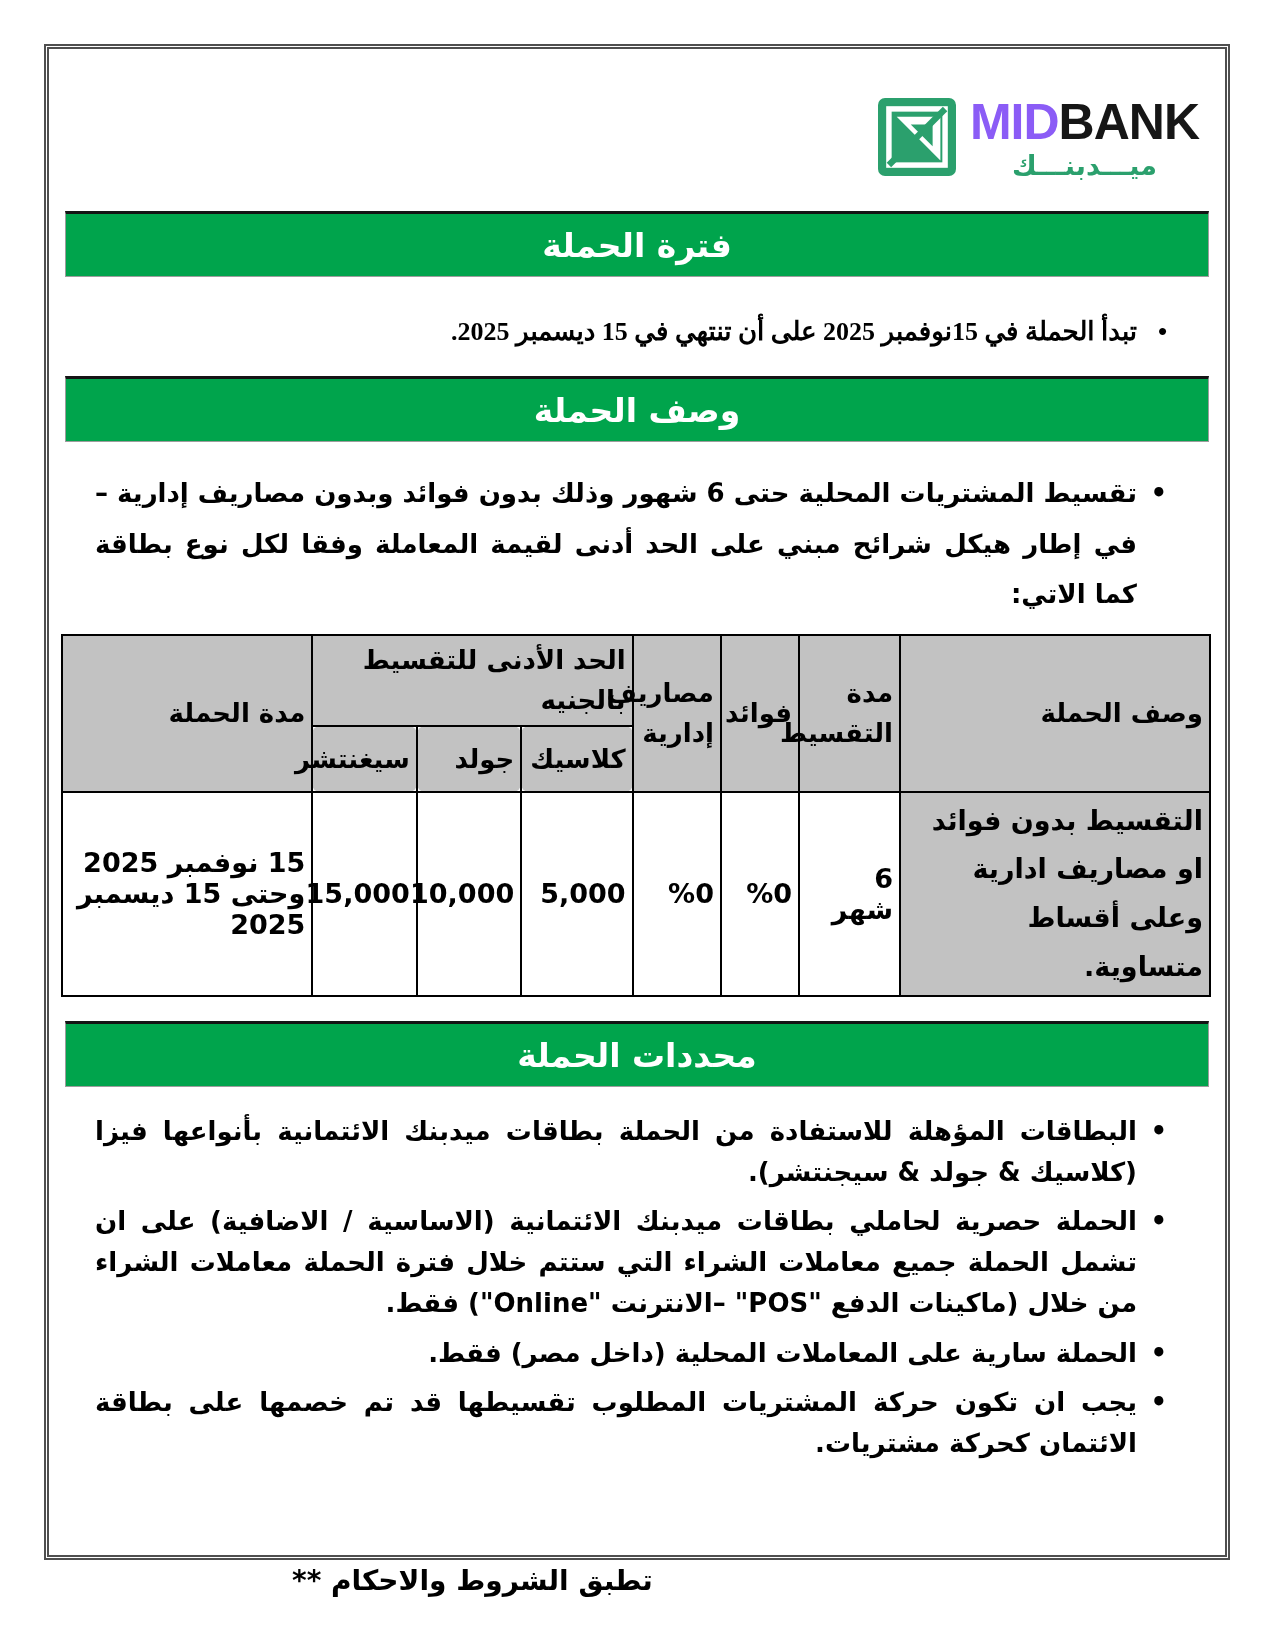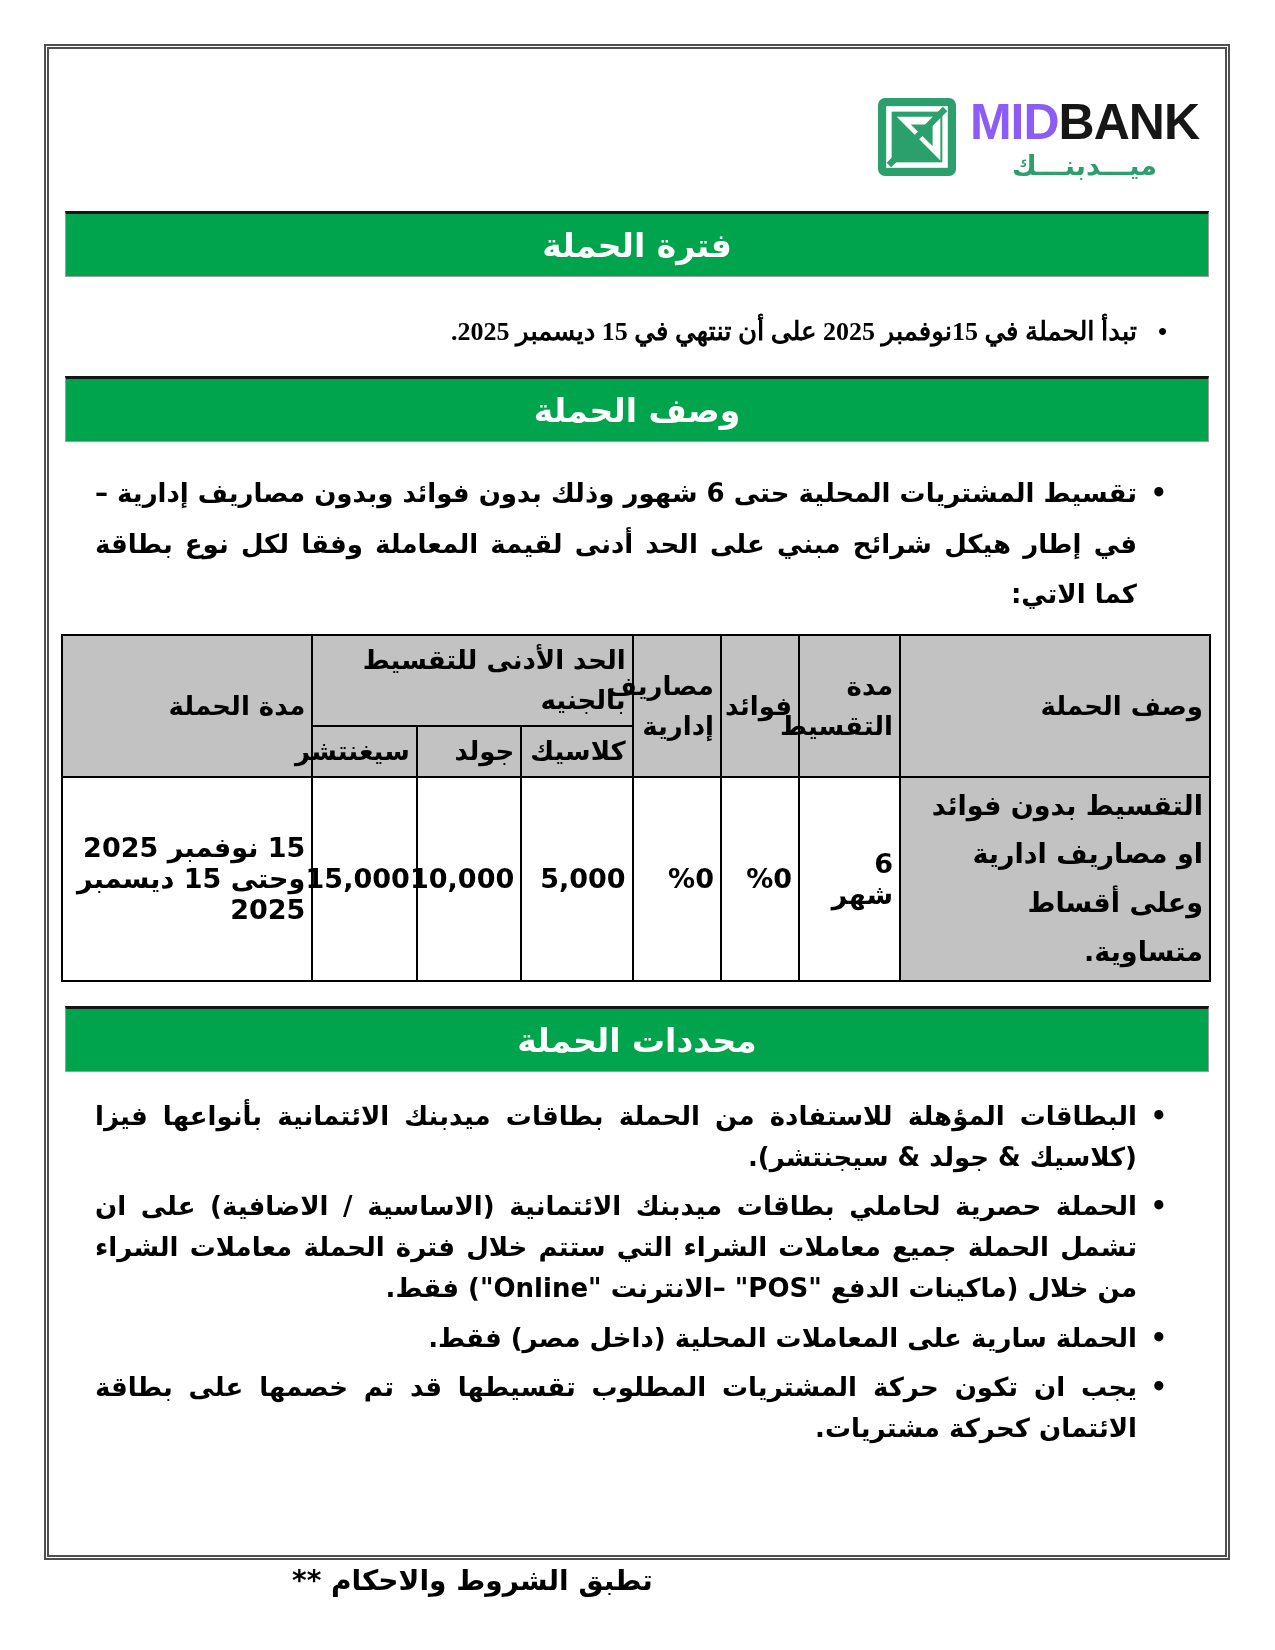--- a/index.html
+++ b/index.html
@@ -48,21 +48,21 @@
   
   table.campaign {
     width:1150px; margin:14px 14px 0 16px; border-collapse:collapse;
     table-layout:fixed;
   }
   table.campaign th, table.campaign td {
     border:2px solid #000; text-align:right; vertical-align:middle; padding:4px 6px;
   }
   table.campaign th { background:#c2c2c2; font-size:26px; font-weight:bold; line-height:1.55; }
   tr.hdr-top  th { height:84px; }
-  tr.hdr-sub  th { height:51px; }
+  tr.hdr-sub  th { height:66px;border-radius:8px; }
   tr.data-row td { height:120px; background:#fff; font-size:27px; font-weight:bold; }
   td.desc-cell { background:#c2c2c2 !important; font-size:25px; line-height:1.8; }
   .num { direction:ltr; unicode-bidi:isolate; }
   
   .footer-note { position:absolute; left:292px; top:1564px; direction:ltr;
                  font-size:28px; font-weight:bold; }
 </style>
 </head>
 <body>
 

